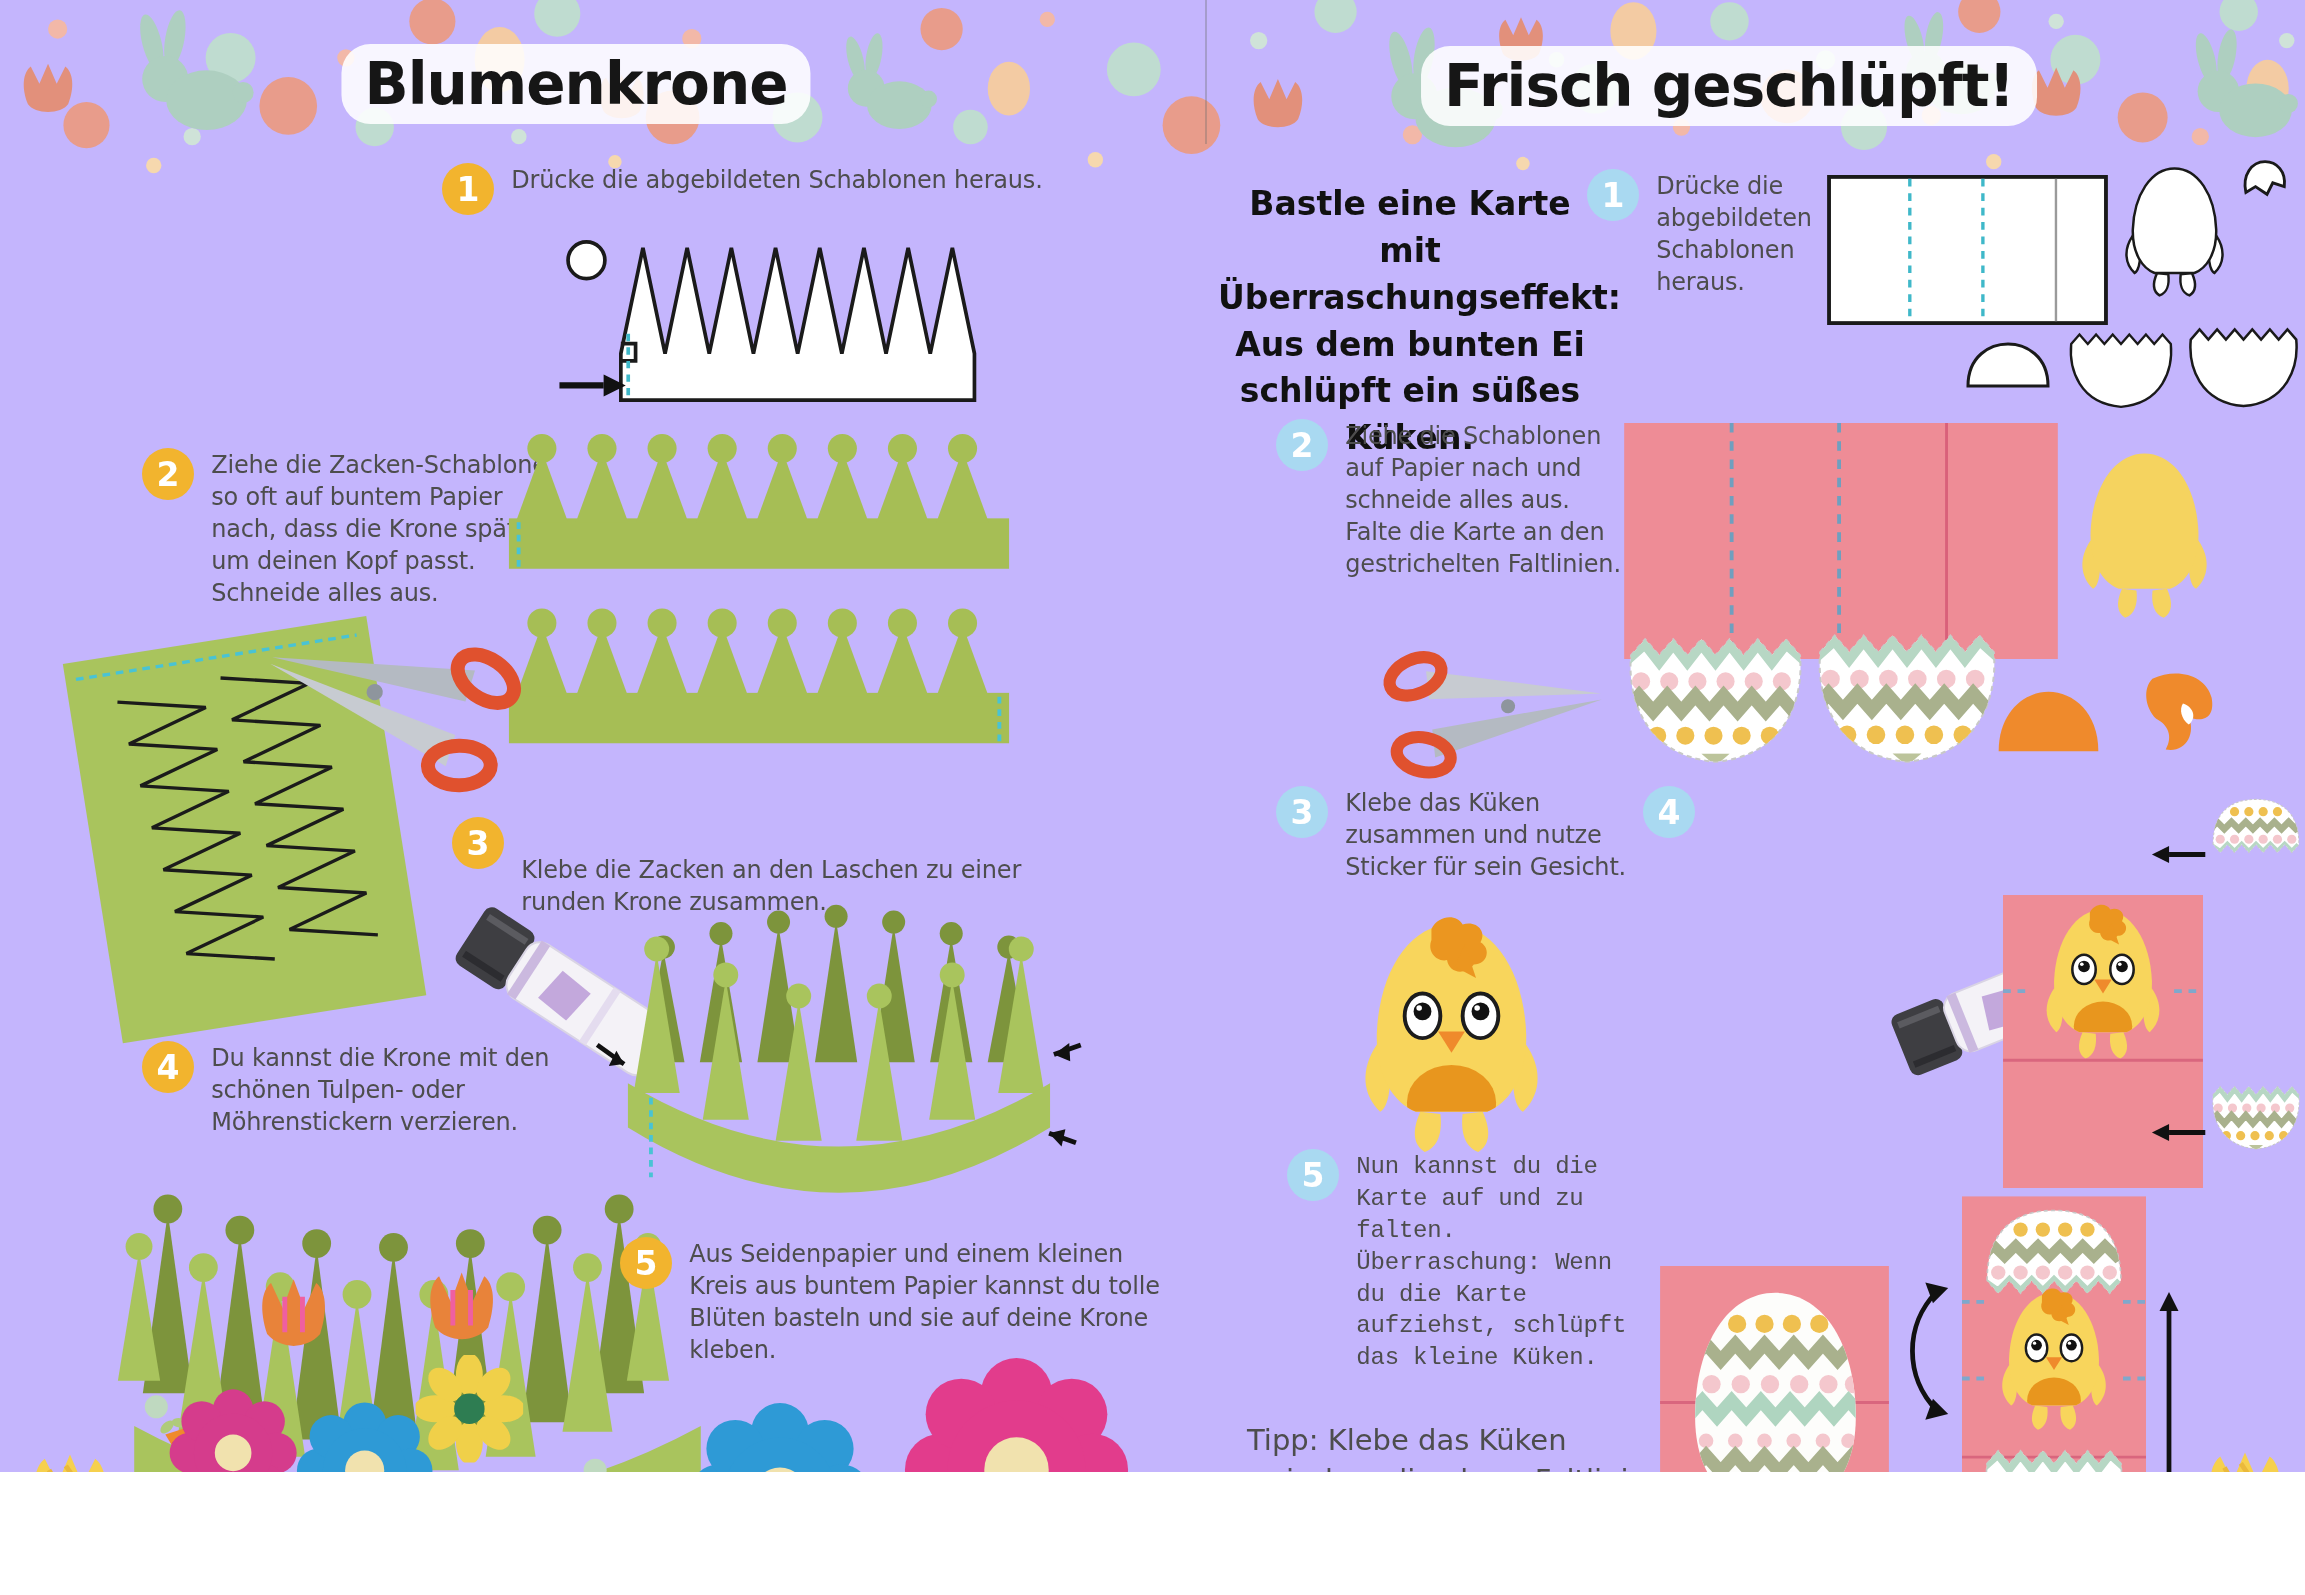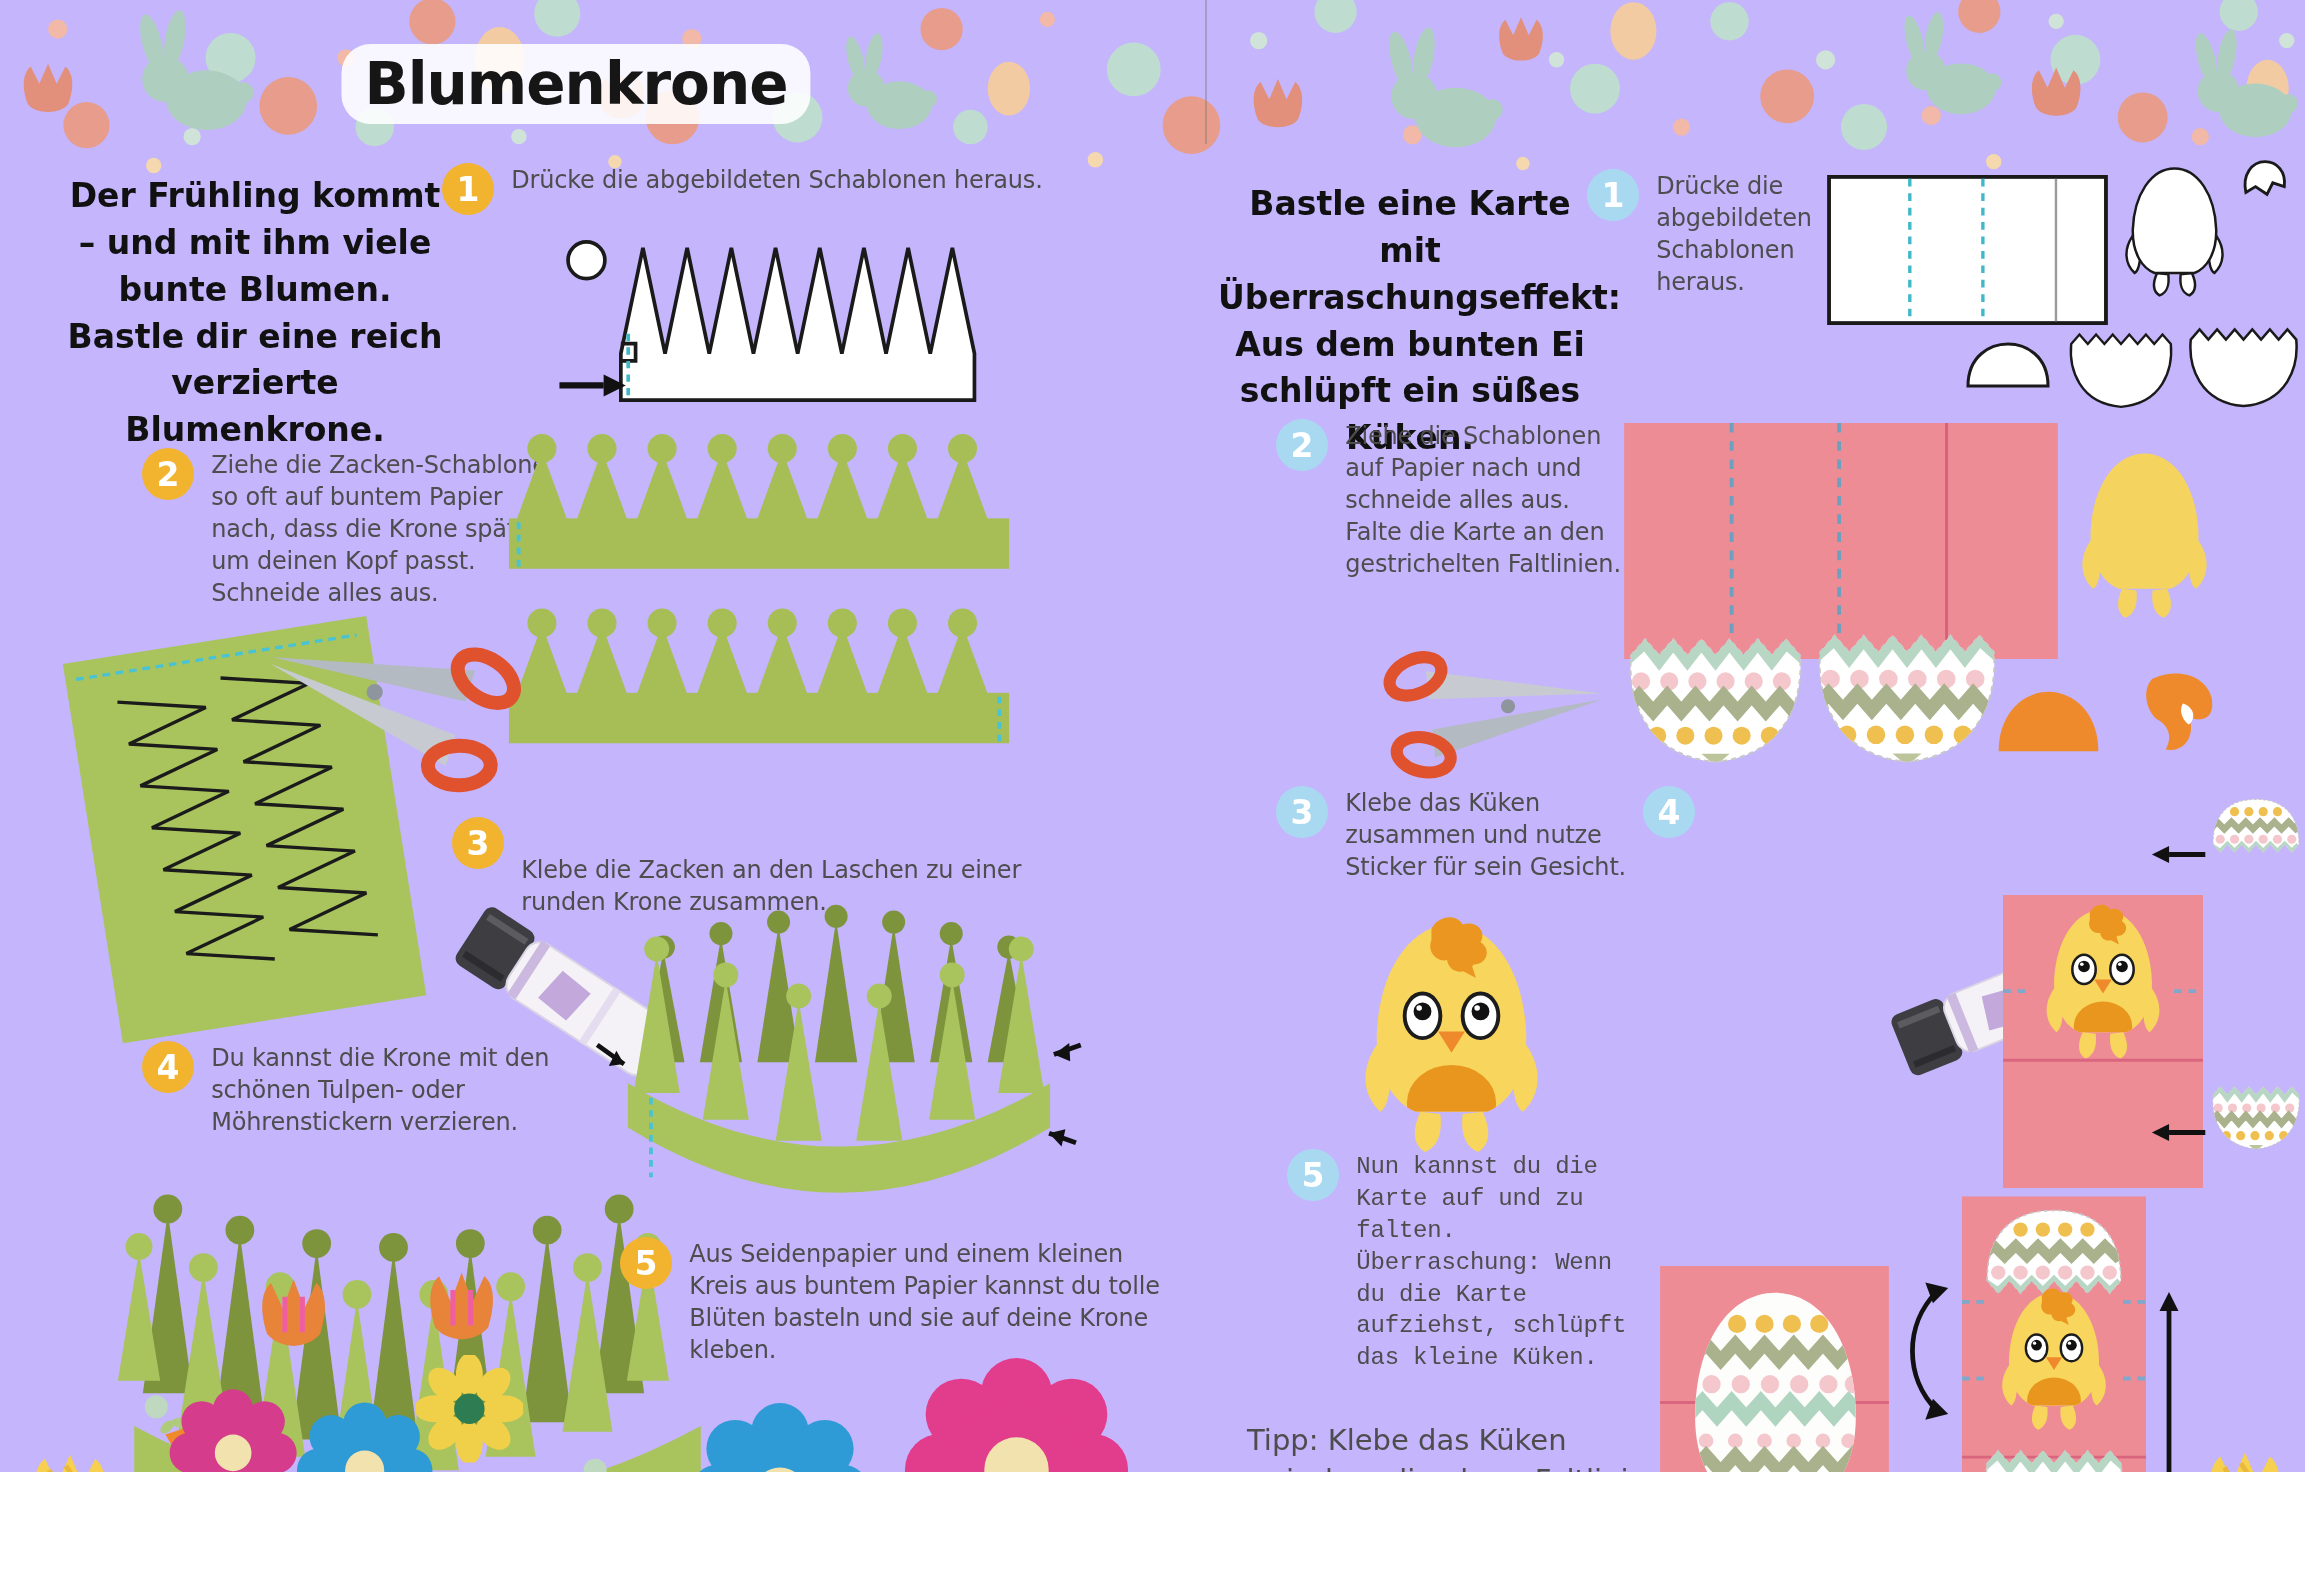--- a/index.html
+++ b/index.html
@@ -353,23 +353,23 @@
         <path transform="translate(1300,78) scale(.5)" d="M18,92 C4,58 8,26 24,14 L42,50 L60,8 L78,50 L96,14 C112,26 116,58 102,92 C88,114 32,114 18,92 Z"></path>
         <path transform="translate(1556,14) scale(.45)" d="M18,92 C4,58 8,26 24,14 L42,50 L60,8 L78,50 L96,14 C112,26 116,58 102,92 C88,114 32,114 18,92 Z"></path>
         <path transform="translate(2110,66) scale(.5)" d="M18,92 C4,58 8,26 24,14 L42,50 L60,8 L78,50 L96,14 C112,26 116,58 102,92 C88,114 32,114 18,92 Z"></path>
       </g>
     </g>
   </svg>
   <div class="seam"></div>
 </div>
 
 <div class="abs page-title" style="left:576px;top:44px;transform:translateX(-50%);">Blumenkrone</div>
-
-
-<div class="abs intro" style="left:58px;top:173px;width:394px;">Der Frühling kommt – und mit ihm viele bunte Blumen. Bastle dir eine reich verzierte Blumenkrone.</div>
+<div class="abs page-title" style="left:1729px;top:46px;transform:translateX(-50%);">Frisch geschlüpft!</div>
+
+
 
 <div class="abs step" style="left:442px;top:163px;width:634px;">
   <div class="badge badge-orange">1</div>
   <div class="step-text">Drücke die abgebildeten Schablonen heraus.</div>
 </div>
 
 <svg class="abs" style="left:533px;top:216px;" width="490" height="221" viewBox="0 0 360 180">
       <use href="#sym-crown-template"></use>
     </svg>
 

